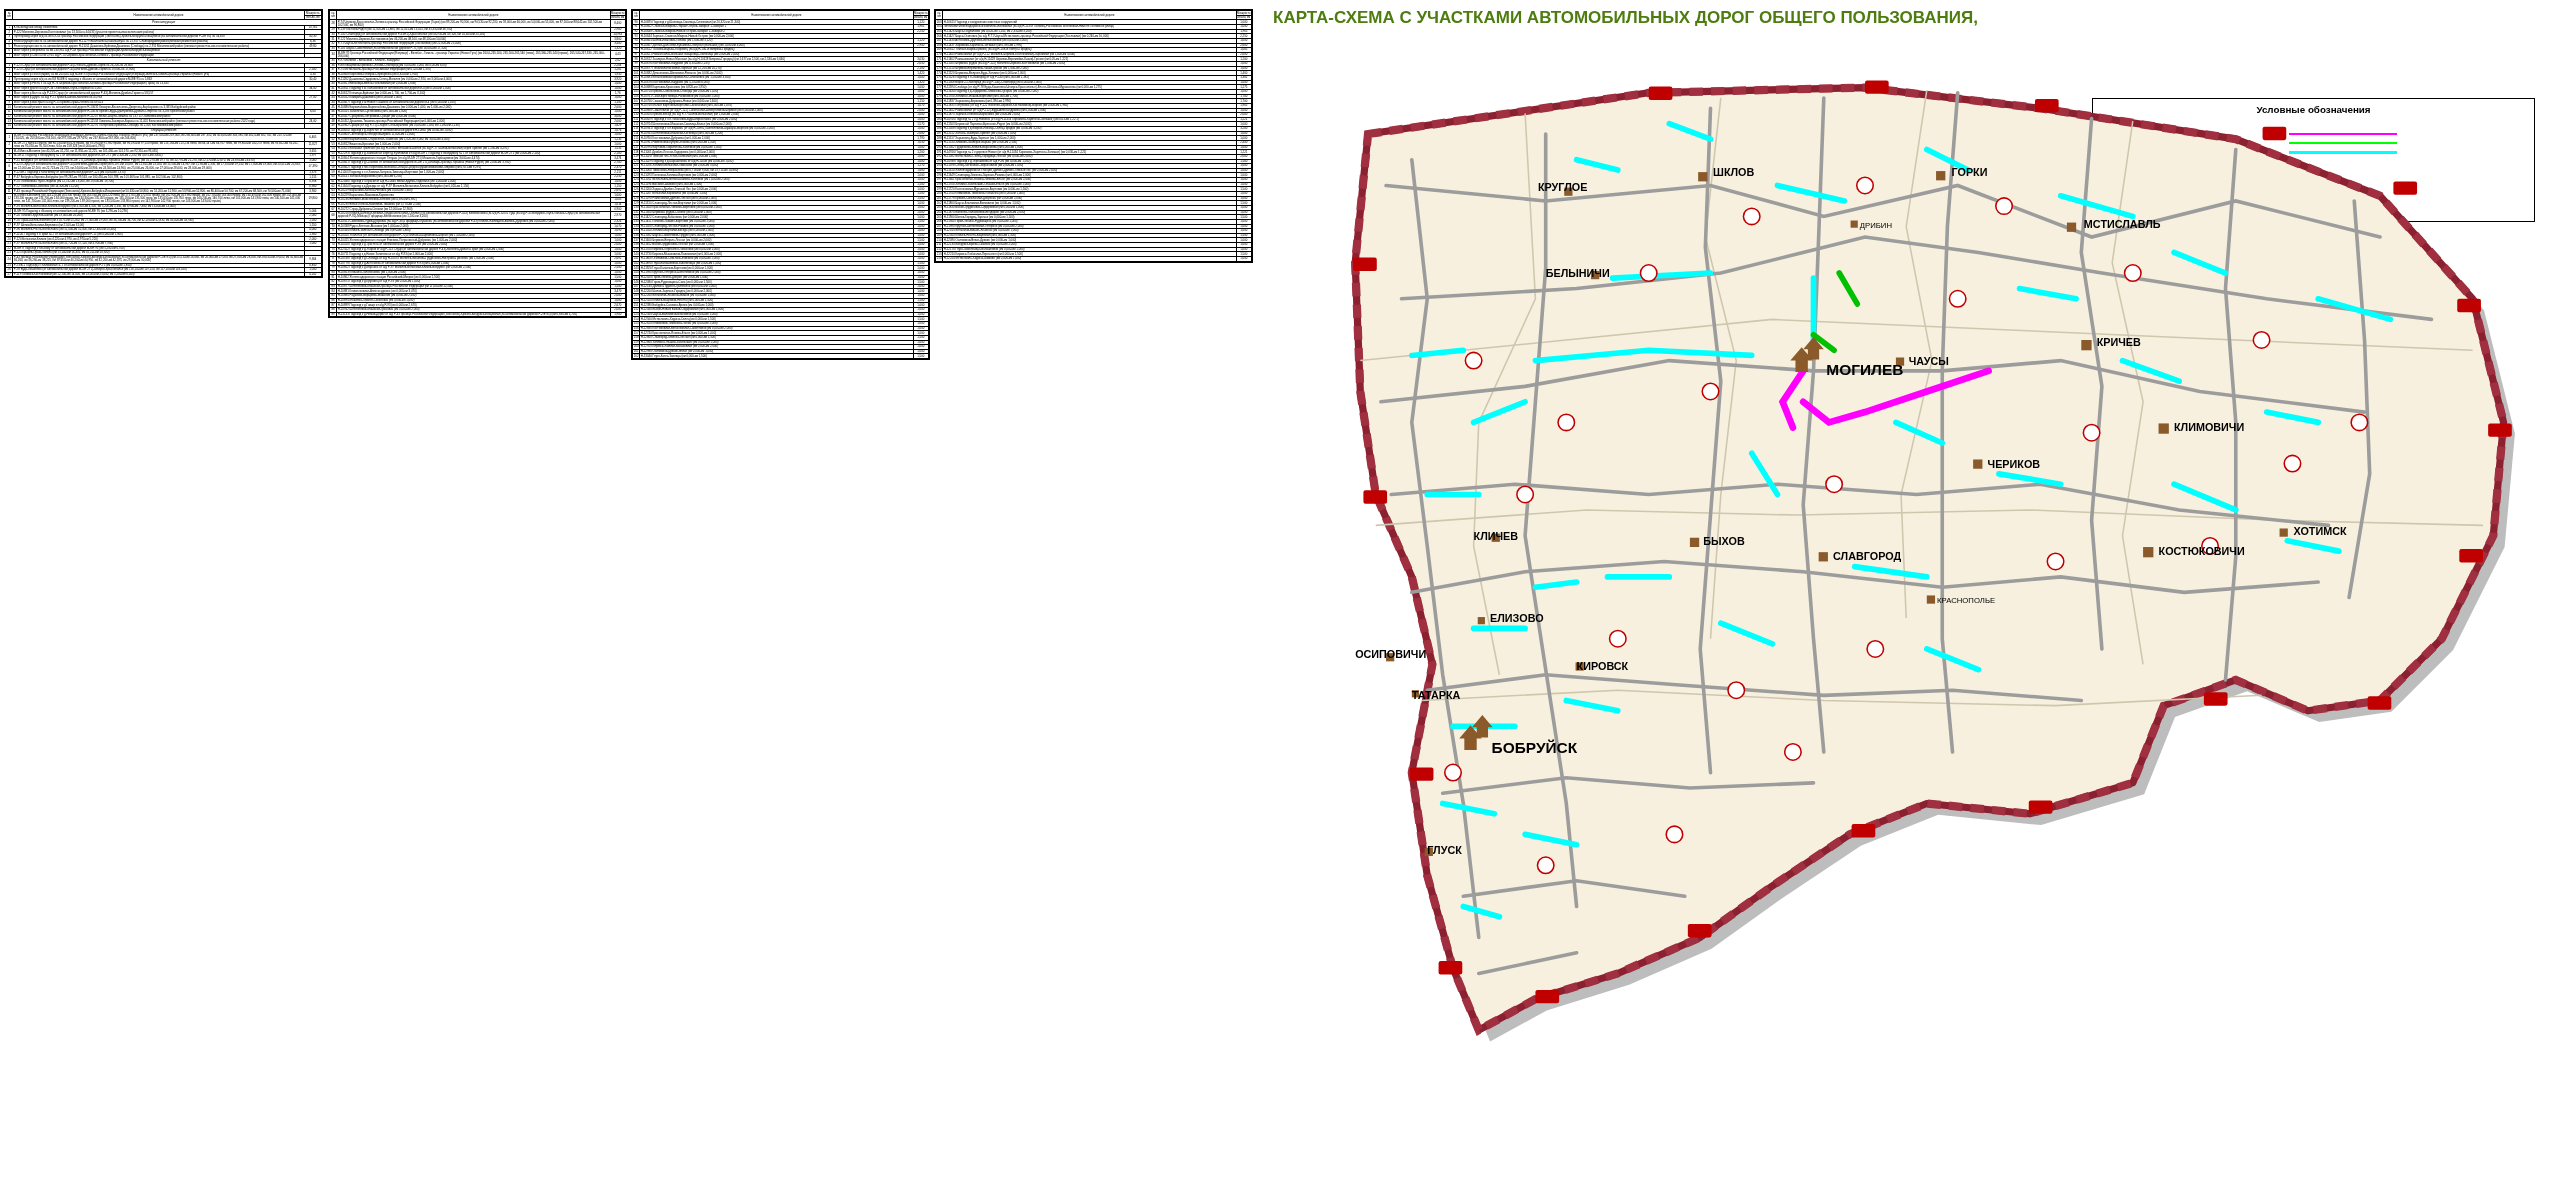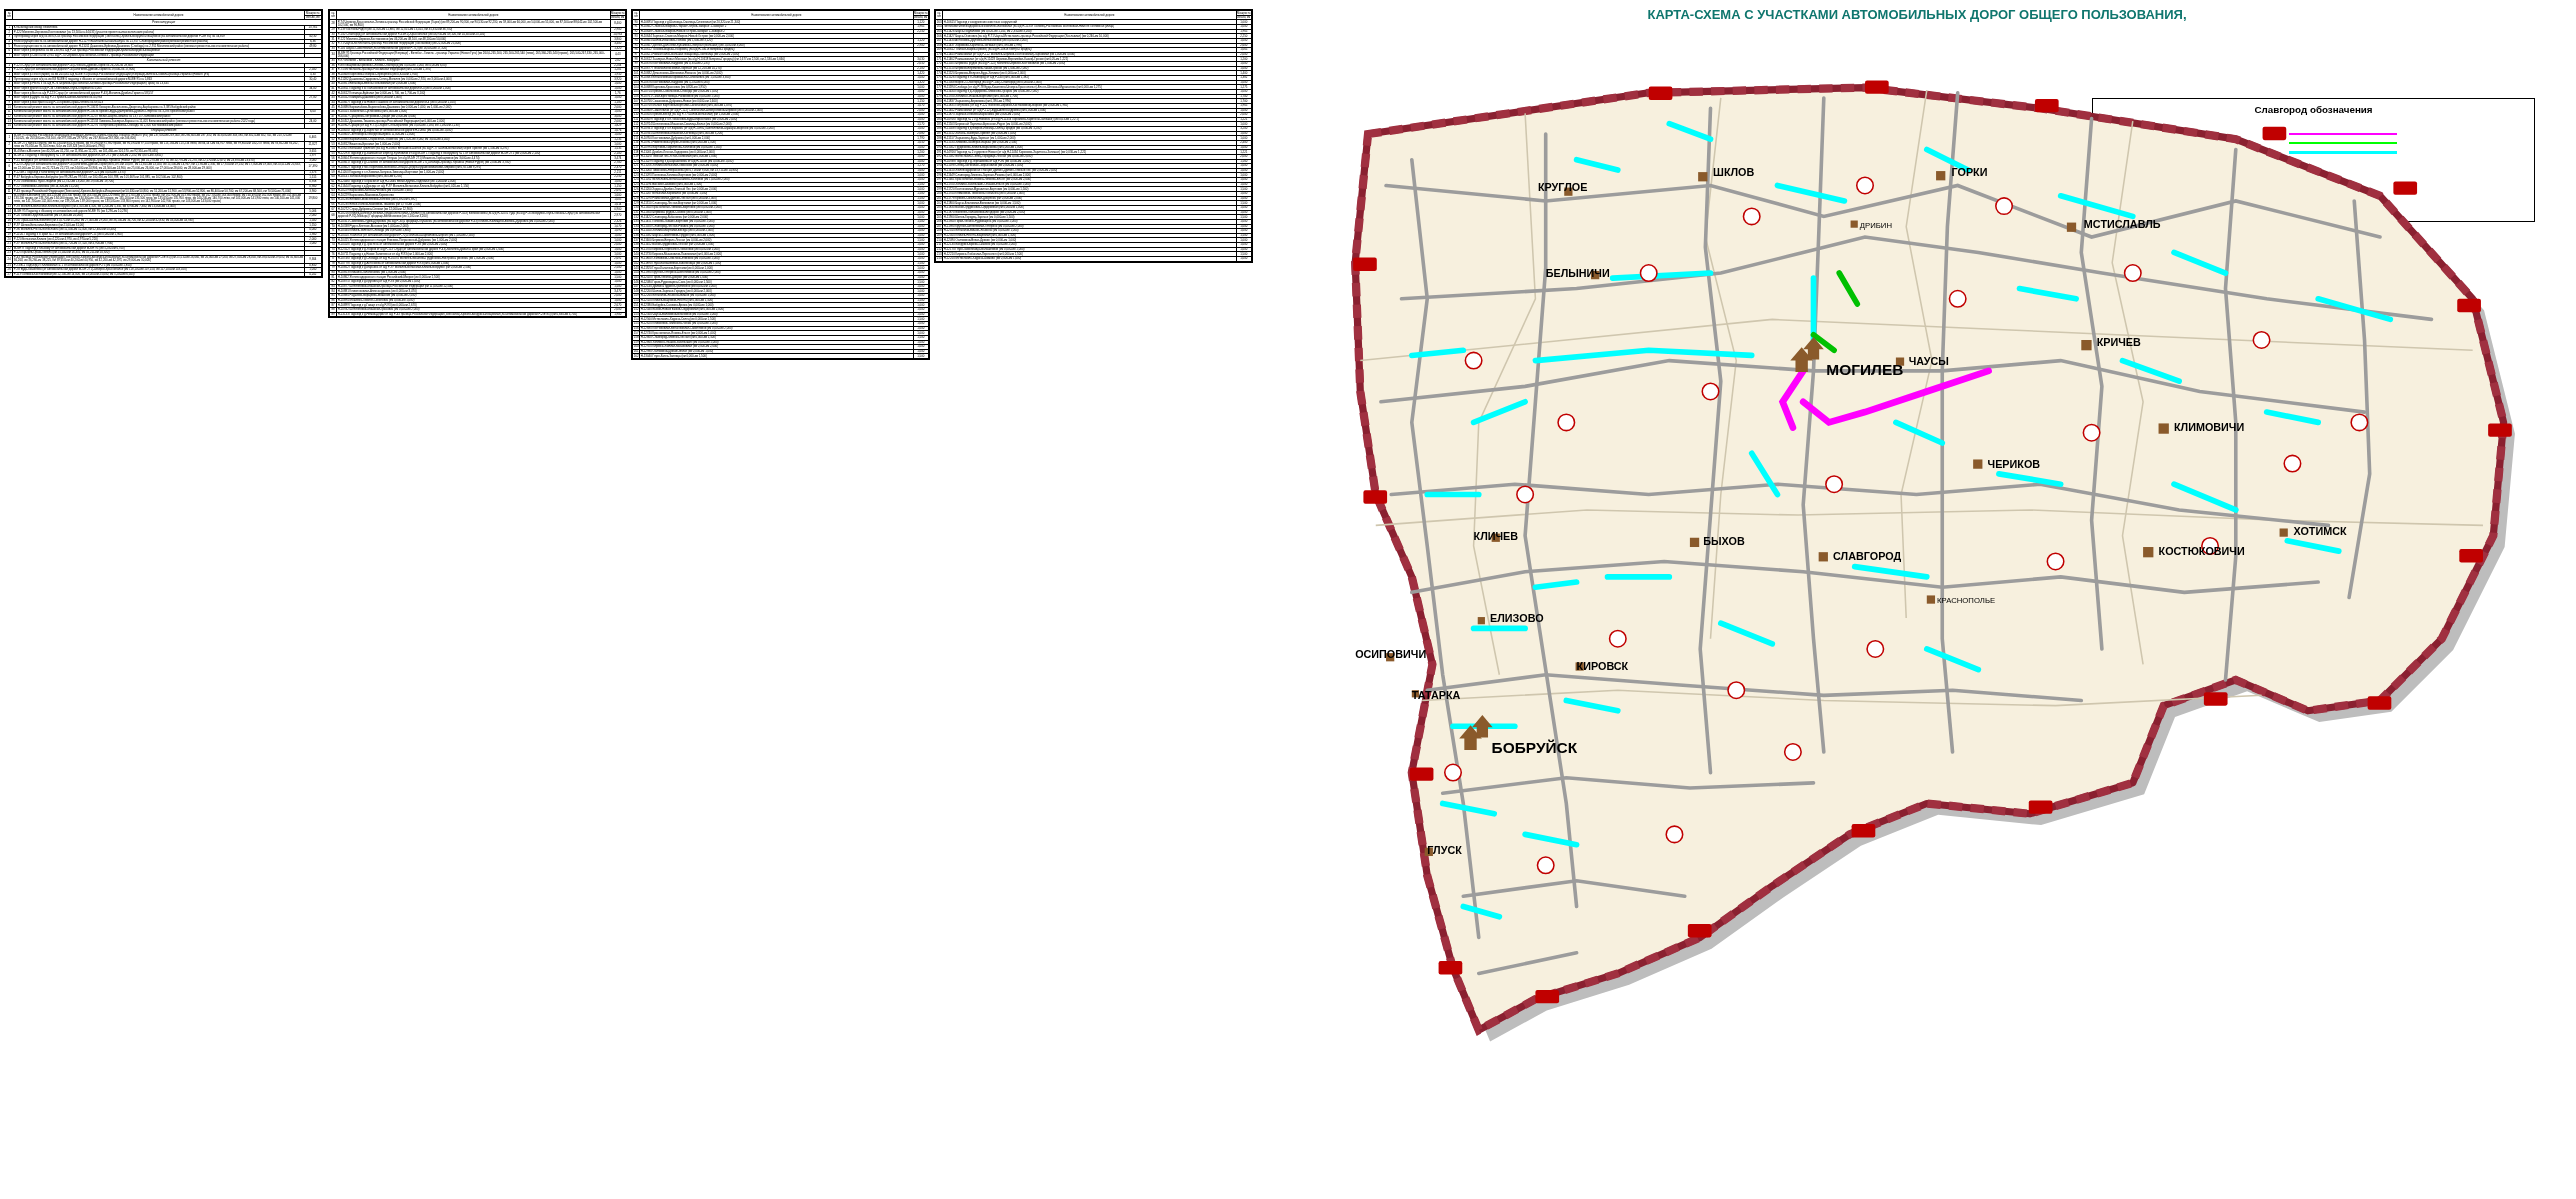--- a/index.html
+++ b/index.html
@@ -49,25 +49,25 @@
   .hdr-row th{
     background:#fff;
     font-size:2.8px;
   }
   .center{text-align:center;}
 
   
   #title{
     position:absolute;
     left:1273px; top:7.2px; width:1288px;
-    text-align:center;
+    text-align:left;
     font-weight:bold;
-    font-size:13px;
+    font-size:17px;
     line-height:1.25;
-    color:#0f766e;
+    color:#4d7c0f;
   }
 
   
   #legend{
     position:absolute;
     left:2092px; top:98px; width:443px; height:124px;
     border:0.5px solid #000;
     background:#ffffff;
     box-sizing:border-box;
   }
@@ -1397,21 +1397,21 @@
         </tr>
       </tbody>
   </table>
 </div>
 
 <div id="title">
   <div>КАРТА-СХЕМА С УЧАСТКАМИ АВТОМОБИЛЬНЫХ ДОРОГ ОБЩЕГО ПОЛЬЗОВАНИЯ,</div>
 </div>
 
 <div id="legend">
-  <div class="lg-title">Славгород обозначения</div>
+  <div class="lg-title">Условные обозначения</div>
   <div class="lg-sub">Объекты:</div>
   <div class="lg-row">
     <div class="lg-label">строительства и реконструкции</div>
     <div class="lg-swatch" style="background:#FF00FF;"></div>
   </div>
   <div class="lg-row">
     <div class="lg-label">капитального ремонта</div>
     <div class="lg-swatch" style="background:#00FF00;"></div>
   </div>
   <div class="lg-row">

